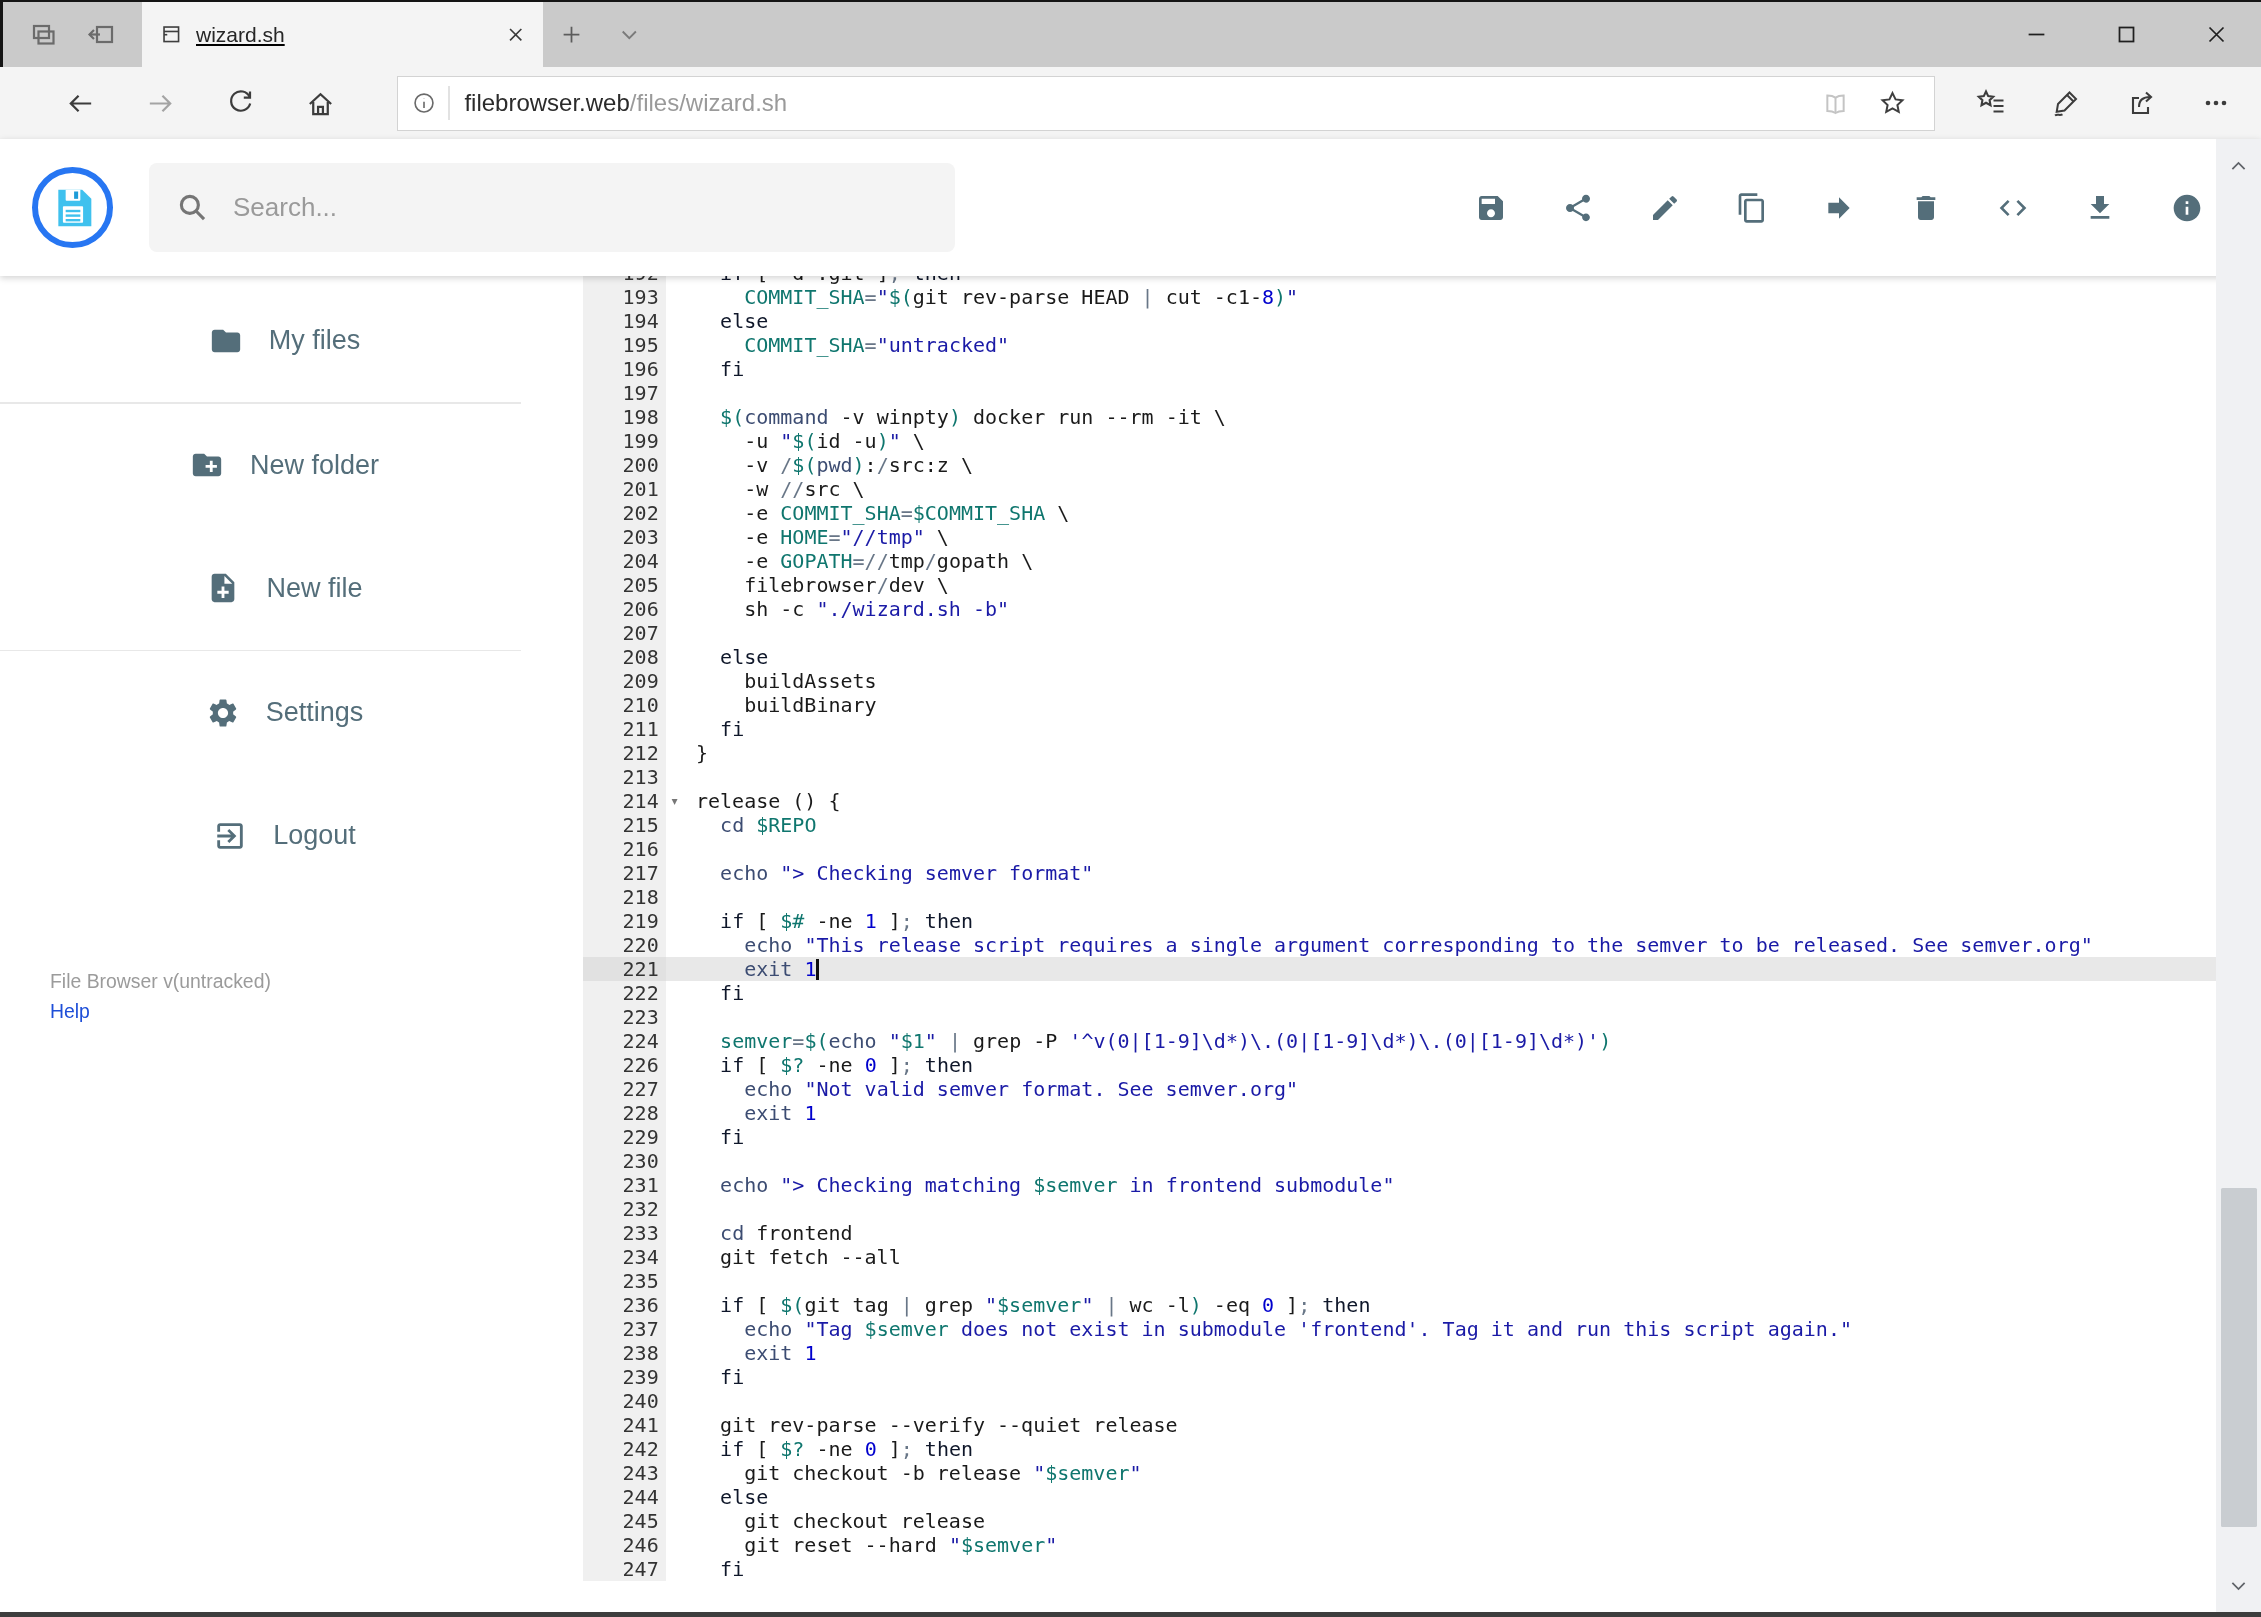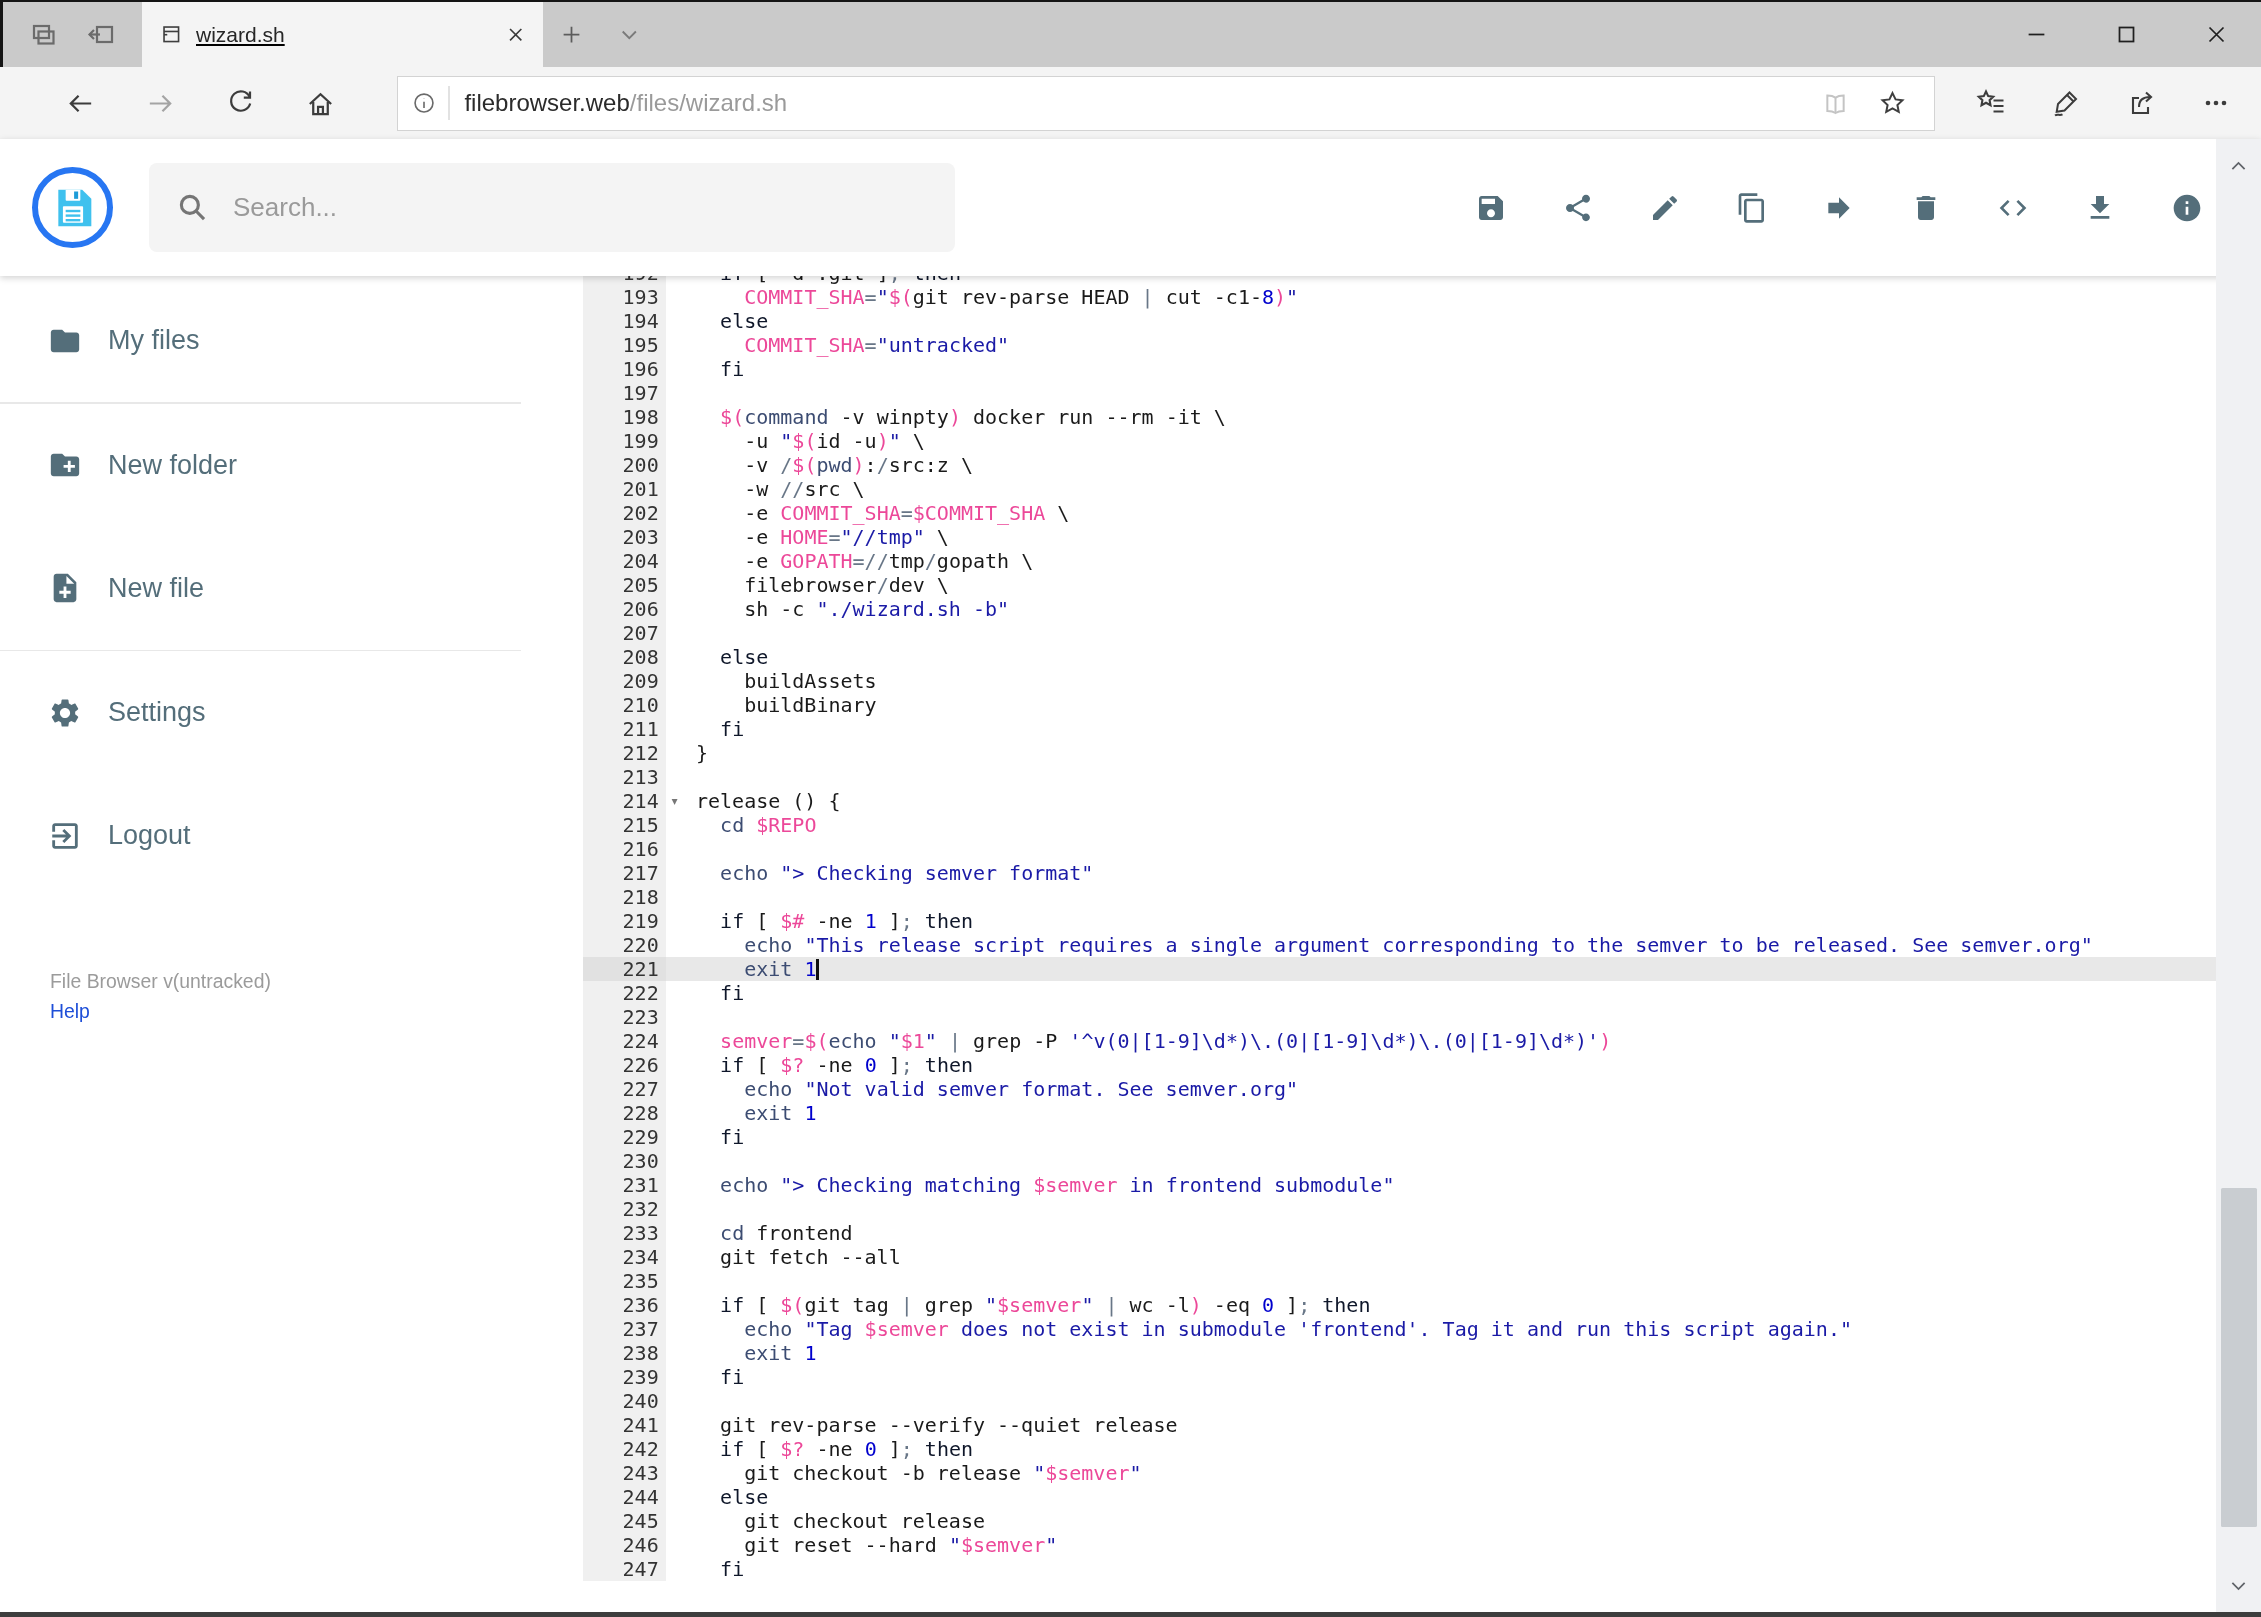--- a/index.html
+++ b/index.html
@@ -39,41 +39,41 @@
   .searchbox .mag{position:absolute;left:26px;top:27.4px;color:#757575;}
   .searchbox input{position:absolute;inset:0;width:100%;height:100%;border:none;outline:none;background:transparent;padding-left:84px;font-size:26px;font-family:"Liberation Sans",sans-serif;color:#444;}
   .searchbox input::placeholder{color:#9a9a9a;}
   .ah-spacer{flex:1;}
   .app-toolbar{display:flex;align-items:center;gap:42px;padding-right:52px;color:#546E7A;}
   .app-toolbar .abtn{width:45px;height:45px;display:flex;align-items:center;justify-content:center;}
   .app-toolbar svg{fill:currentColor;}
   
   .content{position:absolute;left:0;top:274px;width:100%;height:1338px;background:#fff;display:flex;overflow:hidden;}
   .sidebar{flex:0 0 521px;padding-top:3.2px;color:#546E7A;}
-  .side-item{height:123px;display:flex;align-items:center;padding-left:48px;gap:26px;cursor:default;}
+  .side-item{height:123px;display:flex;align-items:center;padding-left:48px;gap:26px;cursor:default;justify-content:center;}
   .side-item svg{fill:#546E7A;flex:0 0 auto;}
   .side-label{font-size:27px;color:#546E7A;}
   .side-divider{height:1.6px;background:#e8e8e8;}
   .side-footer{margin-top:69px;padding-left:50px;font-size:19.4px;color:#9b9b9b;line-height:30px;}
   .side-footer .help{color:#1d4ed8;}
   
   .editor{flex:1;margin-right:45px;position:relative;overflow:hidden;padding-left:62px;
           font-family:"DejaVu Sans Mono","Liberation Mono",monospace;}
   #editor-lines{margin-top:-15.3px;}
   .row{display:flex;height:24px;line-height:24px;position:relative;}
   .row .ln{flex:0 0 83px;background:#f0f0f0;text-align:right;padding-right:7.3px;color:#333;font-size:20px;}
   .row .codeline{white-space:pre;padding-left:30px;font-size:20px;color:#1a1a1a;}
   .row.active{background:#e8e8e8;}
   .row.active .ln{background:#e1e1e1;}
   .fold{position:absolute;left:87px;top:0;font-size:15.3px;color:#777;line-height:24px;}
   .caret{display:inline-block;width:2.4px;height:21px;background:#101010;vertical-align:-4px;}
   .tk-p{color:#1a1a1a;}
   .tk-k{color:#0f172a;}
   .tk-s{color:#1A1AA6;}
-  .tk-v{color:#ec4899;}
+  .tk-v{color:#0f766e;}
   .tk-f{color:#3C4C72;}
   .tk-o{color:#687687;}
   .tk-n{color:#0000CD;}
   
   .page-scrollbar{position:absolute;right:0;top:137px;width:45px;height:1475px;background:#f0f1f3;z-index:6;}
   .sb-arrow{position:absolute;left:0;width:45px;height:45px;display:flex;align-items:center;justify-content:center;color:#5f6368;}
   .sb-up{top:4.8px;} .sb-down{bottom:6.5px;}
   .sb-thumb{position:absolute;left:4.8px;width:36px;top:1049px;height:339px;background:#c9cdd1;border-radius:1.6px;}
   
   .bottom-edge{position:absolute;left:0;bottom:0;width:100%;height:4.8px;background:#3d3d3d;z-index:9;}

